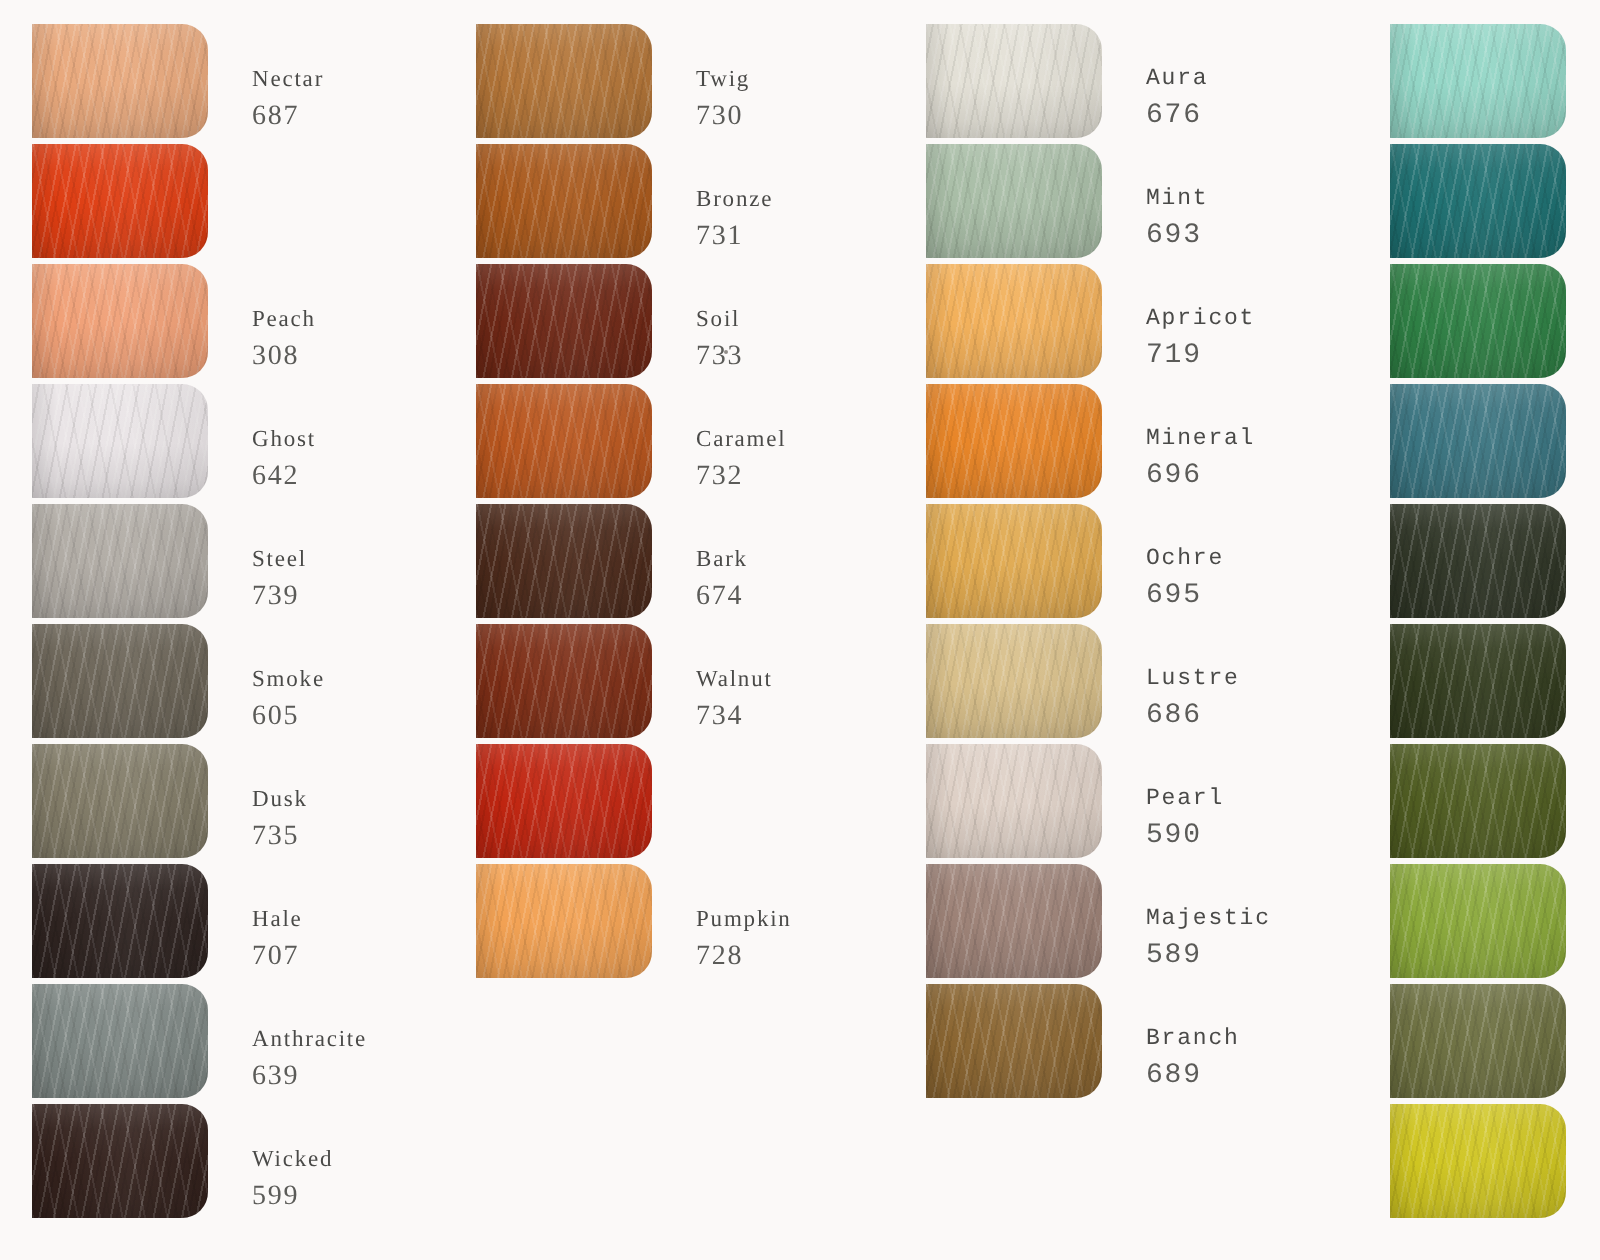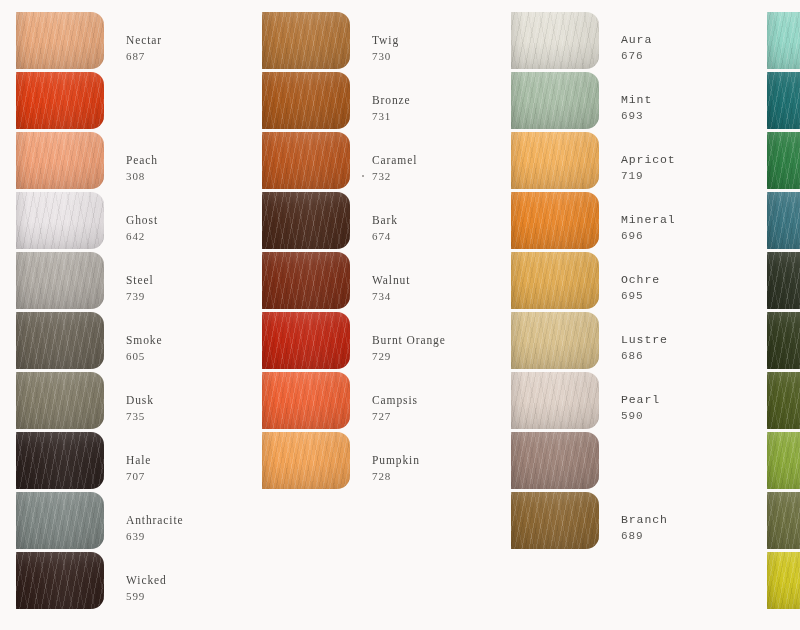--- a/index.html
+++ b/index.html
@@ -16,21 +16,20 @@
   }
 
   #card {
     position: relative;
     width: 800px;
     height: 630px;
     background: #fbf9f8;
     display: flex;
     padding: 12px 0 0 0;
     box-sizing: border-box;
-    gap: 24px;
   }
 
   .column {
     position: relative;
     width: 205px;
     flex: 0 0 auto;
   }
   .column.col-0 { padding-left: 16px; }
   .column.col-1 { padding-left: 17px; }
   .column.col-2 { padding-left: 20px; font-family: Liberation Mono, monospace; }
@@ -101,21 +100,21 @@
     line-height: 1.22;
     white-space: nowrap;
   }
   .labels .nm {
     font-size: 11.5px;
     letter-spacing: 0.9px;
     color: #4a4a48;
     display: block;
   }
   .labels .no {
-    font-size: 11px;
+    font-size: 14px;
     letter-spacing: 0.9px;
     color: #5b5b58;
     display: block;
     margin-top: 3px;
   }
 
   .speck {
     position: absolute;
     width: 2px;
     height: 2px;
@@ -241,20 +240,30 @@
         <div class="chip" style="background: rgb(169, 89, 28);">
           <div class="tex"></div>
           <div class="shade"></div>
         </div>
         <div class="labels">
           <span class="nm">Bronze</span>
           <span class="no">731</span>
         </div>
       </div>
       <div class="swatch-row">
+        <div class="chip" style="background: rgb(110, 39, 21);">
+          <div class="tex"></div>
+          <div class="shade"></div>
+        </div>
+        <div class="labels">
+          <span class="nm">Soil</span>
+          <span class="no">733</span>
+        </div>
+      </div>
+      <div class="swatch-row">
         <div class="chip" style="background: rgb(185, 86, 30);">
           <div class="tex"></div>
           <div class="shade"></div>
         </div>
         <div class="labels">
           <span class="nm">Caramel</span>
           <span class="no">732</span>
         </div>
       </div>
       <div class="swatch-row">
@@ -275,34 +284,20 @@
         <div class="labels">
           <span class="nm">Walnut</span>
           <span class="no">734</span>
         </div>
       </div>
       <div class="swatch-row">
         <div class="chip" style="background: rgb(192, 37, 16);">
           <div class="tex"></div>
           <div class="shade"></div>
         </div>
-        <div class="labels">
-          <span class="nm">Burnt Orange</span>
-          <span class="no">729</span>
-        </div>
-      </div>
-      <div class="swatch-row">
-        <div class="chip" style="background: rgb(238, 97, 51);">
-          <div class="tex"></div>
-          <div class="shade"></div>
-        </div>
-        <div class="labels">
-          <span class="nm">Campsis</span>
-          <span class="no">727</span>
-        </div>
       </div>
       <div class="swatch-row">
         <div class="chip" style="background: rgb(242, 161, 83);">
           <div class="tex"></div>
           <div class="shade"></div>
         </div>
         <div class="labels">
           <span class="nm">Pumpkin</span>
           <span class="no">728</span>
         </div>
@@ -376,20 +371,24 @@
         </div>
         <div class="labels">
           <span class="nm">Pearl</span>
           <span class="no">590</span>
         </div>
       </div>
       <div class="swatch-row">
         <div class="chip" style="background: rgb(156, 129, 118);">
           <div class="tex"></div>
           <div class="shade"></div>
+        </div>
+        <div class="labels">
+          <span class="nm">Majestic</span>
+          <span class="no">589</span>
         </div>
       </div>
       <div class="swatch-row">
         <div class="chip" style="background: rgb(138, 101, 49);">
           <div class="tex"></div>
           <div class="shade"></div>
         </div>
         <div class="labels">
           <span class="nm">Branch</span>
           <span class="no">689</span>

